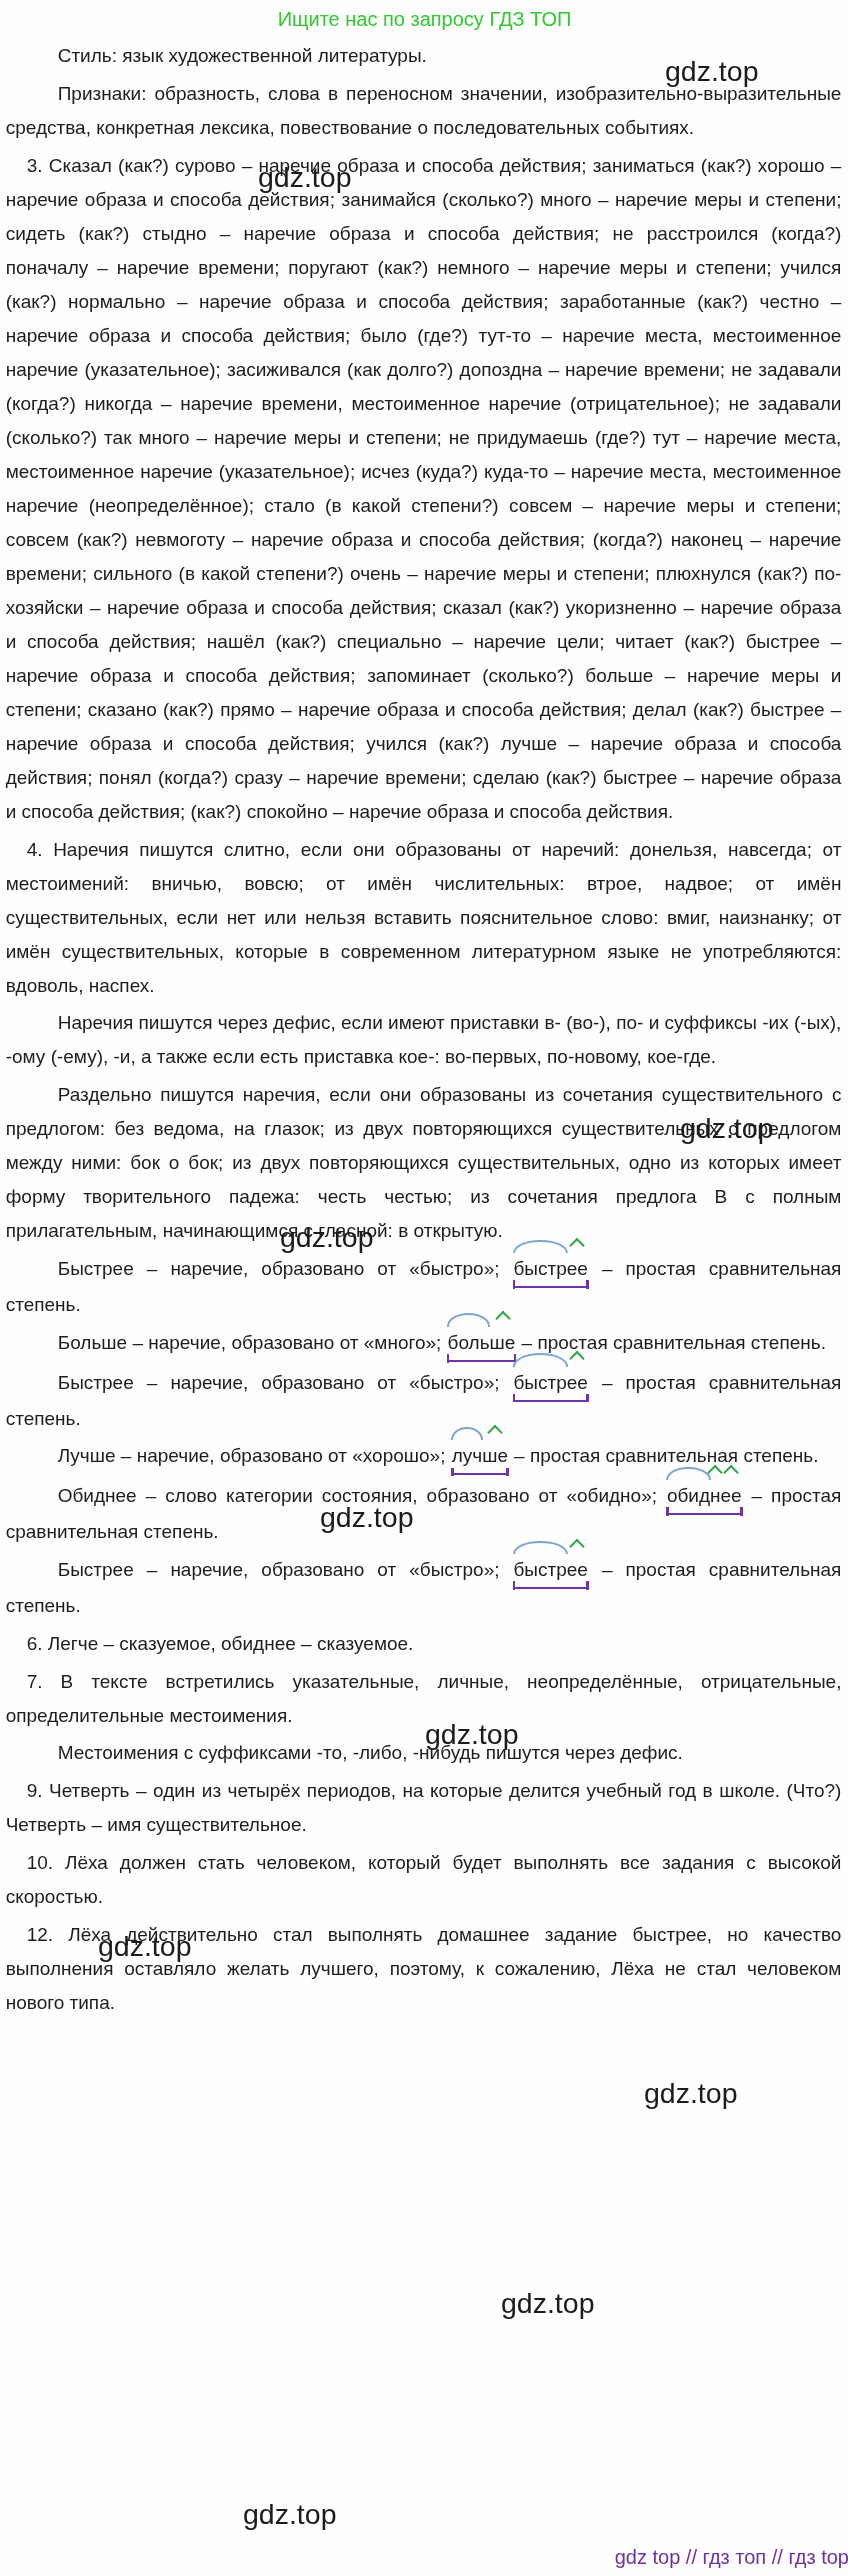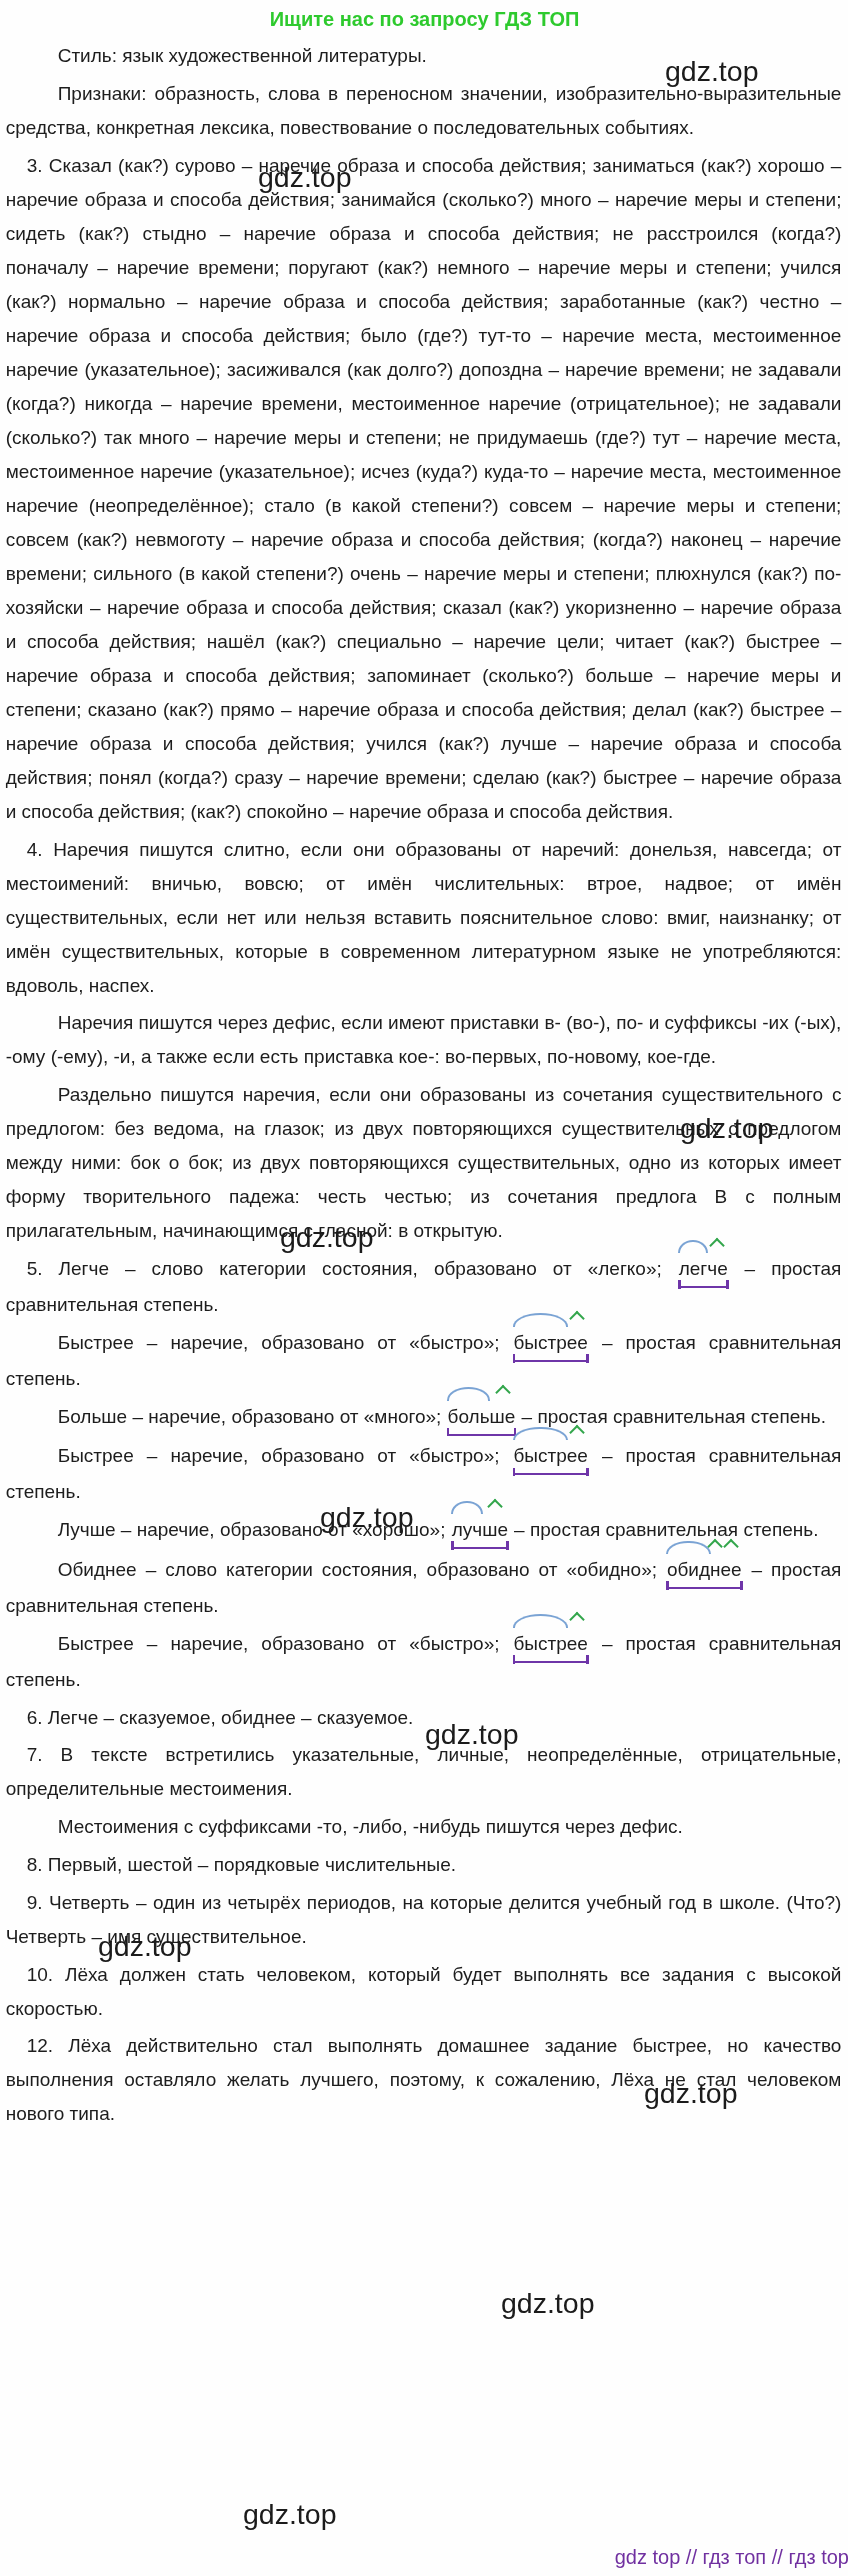--- a/index.html
+++ b/index.html
@@ -23,21 +23,21 @@
     font-family:"Liberation Sans","DejaVu Sans",sans-serif;
     color:var(--ink);
   }
   .promo{
     padding-top:6.6px;
     text-align:center;
     font-size:20px;
     line-height:25px;
     color:var(--green);
     margin-bottom:7.6px;
-    font-weight:700;
+    font-weight:400;
   }
   .doc{
     padding:0 7.6px 0 5.7px;
     font-size:19px;
     line-height:34px;
     text-align:justify;
   }
   .doc p{
     margin:0 0 3.8px 0;
     padding:0;
@@ -122,31 +122,29 @@
 <div class="page">
   <div class="promo">Ищите нас по запросу ГДЗ ТОП</div>
 
   <div class="doc">
       <p class="plain">Стиль: язык художественной литературы.</p>
       <p class="plain">Признаки: образность, слова в переносном значении, изобразительно-выразительные средства, конкретная лексика, повествование о последовательных событиях.</p>
       <p class="num">3. Сказал (как?) сурово – наречие образа и способа действия; заниматься (как?) хорошо – наречие образа и способа действия; занимайся (сколько?) много – наречие меры и степени; сидеть (как?) стыдно – наречие образа и способа действия; не расстроился (когда?) поначалу – наречие времени; поругают (как?) немного – наречие меры и степени; учился (как?) нормально – наречие образа и способа действия; заработанные (как?) честно – наречие образа и способа действия; было (где?) тут-то – наречие места, местоименное наречие (указательное); засиживался (как долго?) допоздна – наречие времени; не задавали (когда?) никогда – наречие времени, местоименное наречие (отрицательное); не задавали (сколько?) так много – наречие меры и степени; не придумаешь (где?) тут – наречие места, местоименное наречие (указательное); исчез (куда?) куда-то – наречие места, местоименное наречие (неопределённое); стало (в какой степени?) совсем – наречие меры и степени; совсем (как?) невмоготу – наречие образа и способа действия; (когда?) наконец – наречие времени; сильного (в какой степени?) очень – наречие меры и степени; плюхнулся (как?) по-хозяйски – наречие образа и способа действия; сказал (как?) укоризненно – наречие образа и способа действия; нашёл (как?) специально – наречие цели; читает (как?) быстрее – наречие образа и способа действия; запоминает (сколько?) больше – наречие меры и степени; сказано (как?) прямо – наречие образа и способа действия; делал (как?) быстрее – наречие образа и способа действия; учился (как?) лучше – наречие образа и способа действия; понял (когда?) сразу – наречие времени; сделаю (как?) быстрее – наречие образа и способа действия; (как?) спокойно – наречие образа и способа действия.</p>
       <p class="num">4. Наречия пишутся слитно, если они образованы от наречий: донельзя, навсегда; от местоимений: вничью, вовсю; от имён числительных: втрое, надвое; от имён существительных, если нет или нельзя вставить пояснительное слово: вмиг, наизнанку; от имён существительных, которые в современном литературном языке не употребляются: вдоволь, наспех.</p>
       <p class="plain">Наречия пишутся через дефис, если имеют приставки в- (во-), по- и суффиксы -их (-ых), -ому (-ему), -и, а также если есть приставка кое-: во-первых, по-новому, кое-где.</p>
       <p class="plain">Раздельно пишутся наречия, если они образованы из сочетания существительного с предлогом: без ведома, на глазок; из двух повторяющихся существительных с предлогом между ними: бок о бок; из двух повторяющихся существительных, одно из которых имеет форму творительного падежа: честь честью; из сочетания предлога В с полным прилагательным, начинающимся с гласной: в открытую.</p>
-      <p class="num">5. Легче – слово категории состояния, образовано от «легко»; <span class="morph"><span class="mroot">лег</span><span class="msuf">че</span></span> – простая сравнительная степень.</p>
       <p class="plain">Быстрее – наречие, образовано от «быстро»; <span class="morph"><span class="mroot">быстр</span><span class="msuf">ее</span></span> – простая сравнительная степень.</p>
       <p class="plain">Больше – наречие, образовано от «много»; <span class="morph"><span class="mroot">боль</span><span class="msuf">ше</span></span> – простая сравнительная степень.</p>
       <p class="plain">Быстрее – наречие, образовано от «быстро»; <span class="morph"><span class="mroot">быстр</span><span class="msuf">ее</span></span> – простая сравнительная степень.</p>
       <p class="plain">Лучше – наречие, образовано от «хорошо»; <span class="morph"><span class="mroot">луч</span><span class="msuf">ше</span></span> – простая сравнительная степень.</p>
       <p class="plain">Обиднее – слово категории состояния, образовано от «обидно»; <span class="morph"><span class="mroot">обид</span><span class="msuf">н</span><span class="msuf">ее</span></span> – простая сравнительная степень.</p>
       <p class="plain">Быстрее – наречие, образовано от «быстро»; <span class="morph"><span class="mroot">быстр</span><span class="msuf">ее</span></span> – простая сравнительная степень.</p>
       <p class="num">6. Легче – сказуемое, обиднее – сказуемое.</p>
       <p class="num">7. В тексте встретились указательные, личные, неопределённые, отрицательные, определительные местоимения.</p>
       <p class="plain">Местоимения с суффиксами -то, -либо, -нибудь пишутся через дефис.</p>
-      <p class="num">8. Первый, шестой – порядковые числительные.</p>
       <p class="num">9. Четверть – один из четырёх периодов, на которые делится учебный год в школе. (Что?) Четверть – имя существительное.</p>
       <p class="num">10. Лёха должен стать человеком, который будет выполнять все задания с высокой скоростью.</p>
       <p class="num">12. Лёха действительно стал выполнять домашнее задание быстрее, но качество выполнения оставляло желать лучшего, поэтому, к сожалению, Лёха не стал человеком нового типа.</p>
     </div>
 
   <div class="footer">gdz top  //  гдз топ  //  гдз top</div>
 <div class="wm" style="left: 665px; top: 57px;">gdz.top</div>
     <div class="wm" style="left: 258px; top: 163px;">gdz.top</div>
     <div class="wm" style="left: 680px; top: 1114px;">gdz.top</div>
     <div class="wm" style="left: 280px; top: 1223px;">gdz.top</div>

